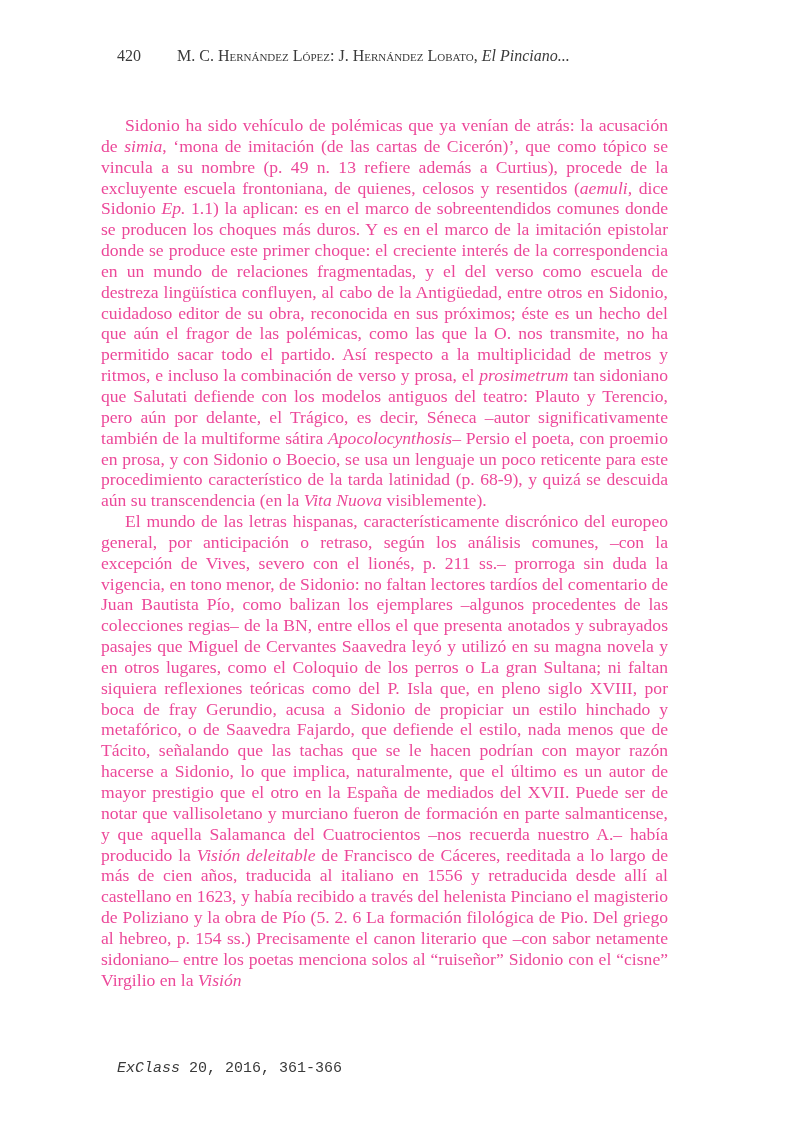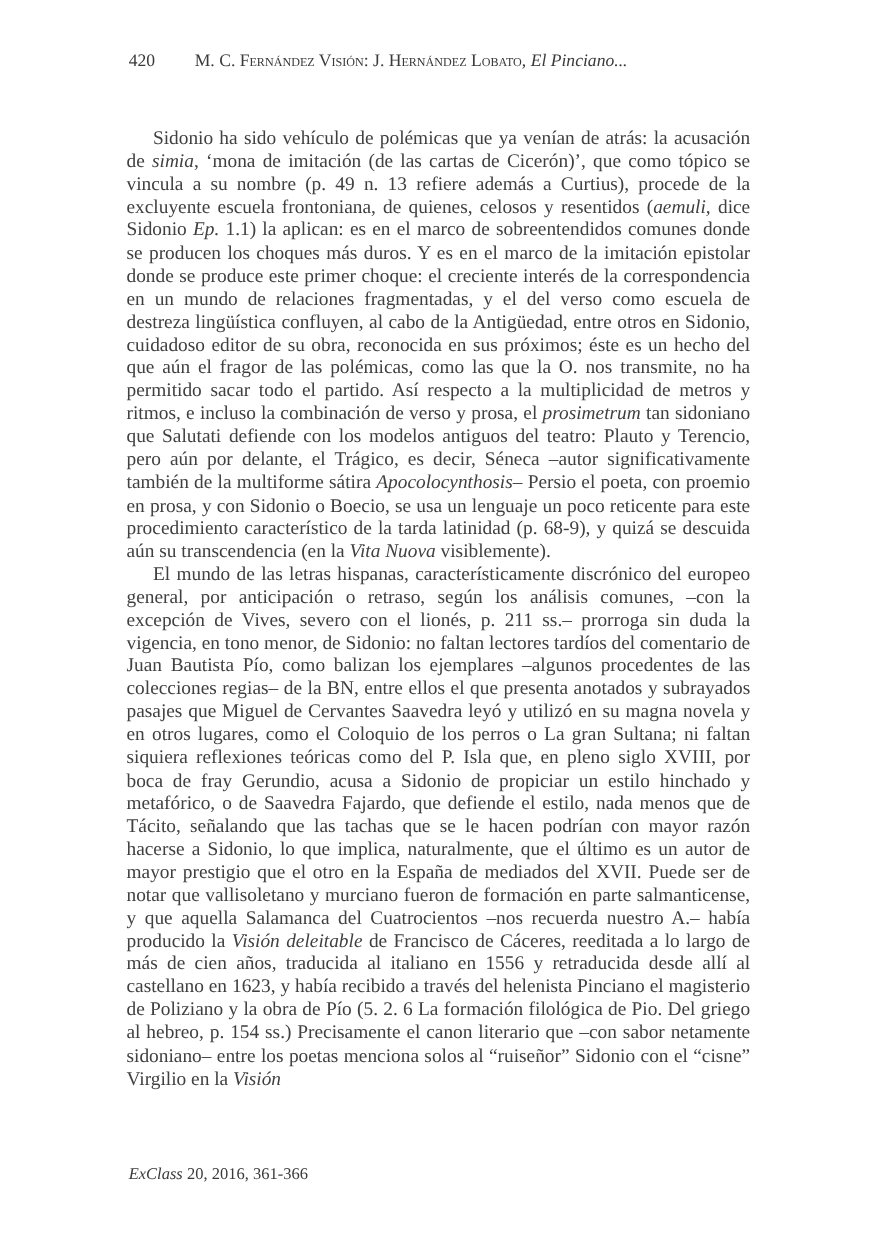--- a/index.html
+++ b/index.html
@@ -5,37 +5,37 @@
   html, body { margin: 0; padding: 0; background: #ffffff; }
   body { width: 800px; height: 1129px; position: relative; overflow: hidden; color: #2b2b2b; }
   .header {
     position: absolute; left: 117px; top: 47px; width: 570px;
     font-family: "Liberation Serif", "DejaVu Serif", serif; font-size: 16px; color: #3a3a3a;
     white-space: nowrap;
   }
   .header .pageno { display: inline-block; width: 56px; }
   .sc { font-variant: small-caps; }
   .body-text {
-    position: absolute; left: 115px; top: 115px; width: 567px;
+    position: absolute; left: 101px; top: 115px; width: 567px;
     font-family: "Liberation Serif", "DejaVu Serif", serif; font-size: 17.6px; line-height: 20.85px;
-    text-align: justify; color: #404040;
+    text-align: justify; color: #ec4899;
   }
   .body-text p { margin: 0; text-indent: 24px; }
   .body-text i { font-style: italic; }
   .footer {
     position: absolute; left: 117px; top: 1060px;
-    font-family: Liberation Serif, serif; font-size: 15px; color: #3a3a3a; text-align: center;
+    font-family: Liberation Mono, monospace; font-size: 15px; color: #3a3a3a; text-align: center;
   }
 </style>
 </head>
 <body>
 
 <div class="header">
   <span class="pageno">420</span>
-  <span class="sc">M. C. Fernández Visión</span><span>: </span><span class="sc">J. Hernández Lobato</span><span>, </span><i>El Pinciano...</i>
+  <span class="sc">M. C. Hernández López</span><span>: </span><span class="sc">J. Hernández Lobato</span><span>, </span><i>El Pinciano...</i>
 </div>
 
 <div class="body-text">
   <p>Sidonio ha sido vehículo de polémicas que ya venían de atrás: la acusación de <i>simia</i>, ‘mona de imitación (de las cartas de Cicerón)’, que como tópico se vincula a su nombre (p. 49 n. 13 refiere además a Curtius), procede de la excluyente escuela frontoniana, de quienes, celosos y resentidos (<i>aemuli,</i> dice Sidonio <i>Ep.</i> 1.1) la aplican: es en el marco de sobreentendidos comunes donde se producen los choques más duros. Y es en el marco de la imitación epistolar donde se produce este primer choque: el creciente interés de la correspondencia en un mundo de relaciones fragmentadas, y el del verso como escuela de destreza lingüística confluyen, al cabo de la Antigüedad, entre otros en Sidonio, cuidadoso editor de su obra, reconocida en sus próximos; éste es un hecho del que aún el fragor de las polémicas, como las que la O. nos transmite, no ha permitido sacar todo el partido. Así respecto a la multiplicidad de metros y ritmos, e incluso la combinación de verso y prosa, el <i>prosimetrum</i> tan sidoniano que Salutati defiende con los modelos antiguos del teatro: Plauto y Terencio, pero aún por delante, el Trágico, es decir, Séneca –autor significativamente también de la multiforme sátira <i>Apocolocynthosis</i>– Persio el poeta, con proemio en prosa, y con Sidonio o Boecio, se usa un lenguaje un poco reticente para este procedimiento característico de la tarda latinidad (p. 68-9), y quizá se descuida aún su transcendencia (en la <i>Vita Nuova</i> visiblemente).</p>
   <p>El mundo de las letras hispanas, característicamente discrónico del europeo general, por anticipación o retraso, según los análisis comunes, –con la excepción de Vives, severo con el lionés, p. 211 ss.– prorroga sin duda la vigencia, en tono menor, de Sidonio: no faltan lectores tardíos del comentario de Juan Bautista Pío, como balizan los ejemplares –algunos procedentes de las colecciones regias– de la BN, entre ellos el que presenta anotados y subrayados pasajes que Miguel de Cervantes Saavedra leyó y utilizó en su magna novela y en otros lugares, como el Coloquio de los perros o La gran Sultana; ni faltan siquiera reflexiones teóricas como del P. Isla que, en pleno siglo XVIII, por boca de fray Gerundio, acusa a Sidonio de propiciar un estilo hinchado y metafórico, o de Saavedra Fajardo, que defiende el estilo, nada menos que de Tácito, señalando que las tachas que se le hacen podrían con mayor razón hacerse a Sidonio, lo que implica, naturalmente, que el último es un autor de mayor prestigio que el otro en la España de mediados del XVII. Puede ser de notar que vallisoletano y murciano fueron de formación en parte salmanticense, y que aquella Salamanca del Cuatrocientos –nos recuerda nuestro A.– había producido la <i>Visión deleitable</i> de Francisco de Cáceres, reeditada a lo largo de más de cien años, traducida al italiano en 1556  y retraducida desde allí al castellano en 1623, y había recibido a través del helenista Pinciano el magisterio de Poliziano y la obra de Pío (5. 2. 6 La formación filológica de Pio. Del griego al hebreo, p. 154 ss.) Precisamente el canon literario que –con sabor netamente sidoniano– entre los poetas menciona solos al “ruiseñor” Sidonio con el “cisne” Virgilio en la <i>Visión</i></p>
 </div>
 
 <div class="footer">
   <i>ExClass</i><span> 20, 2016, 361-366</span>
 </div>

